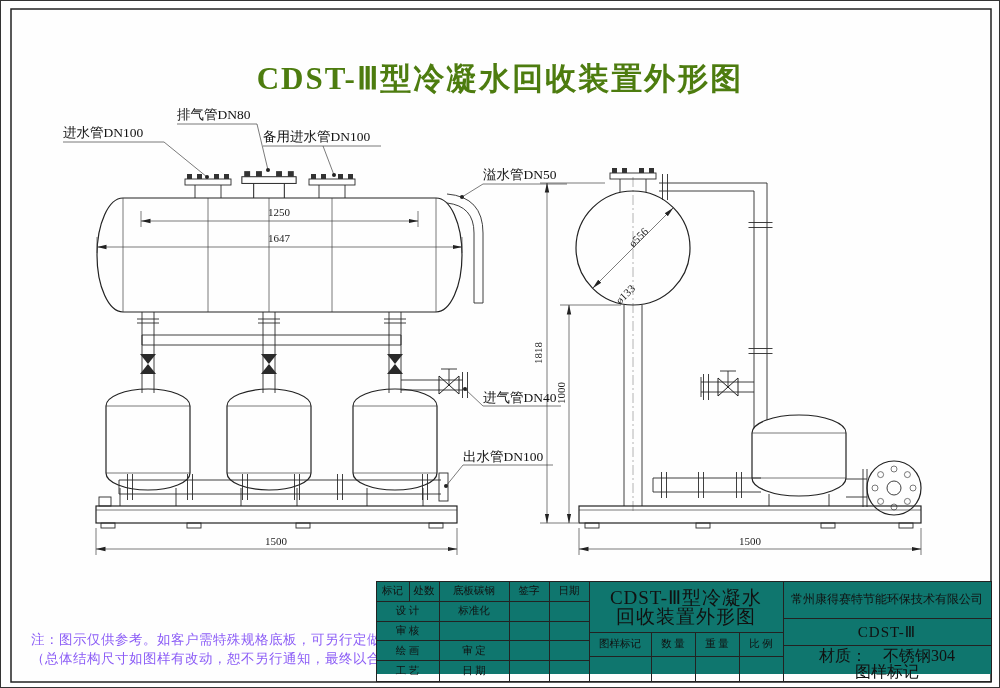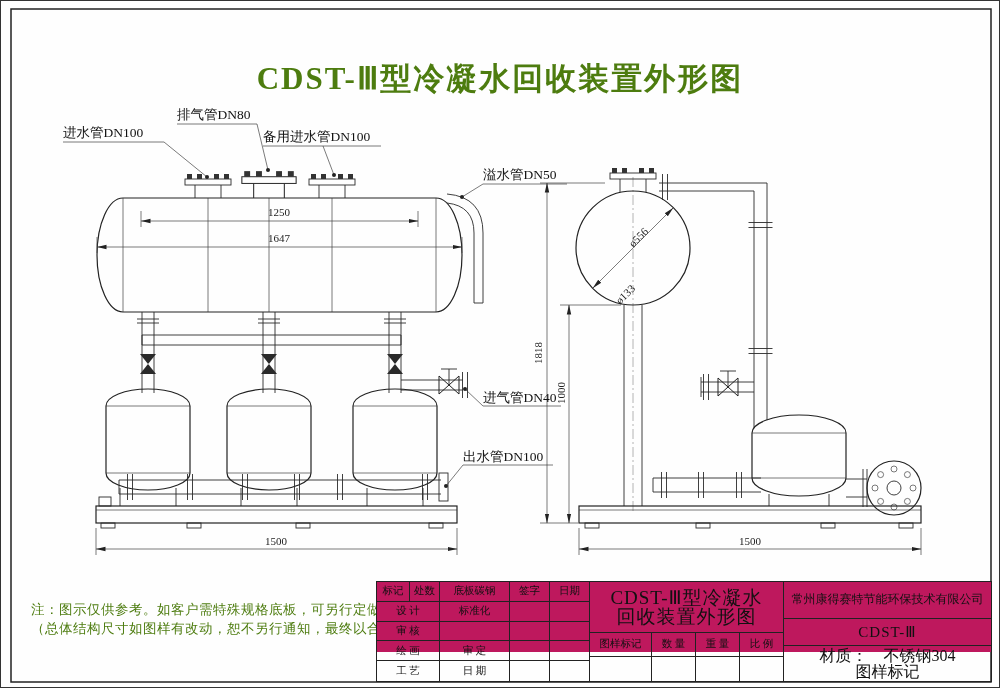--- a/index.html
+++ b/index.html
@@ -19,24 +19,24 @@
   .vout{fill:none;stroke:#222;stroke-width:1;}
   .dot{fill:#222;stroke:none;}
   text.dimt{font:11px "Liberation Serif",serif;fill:#222;}
   text.lbl{font:13.5px "Liberation Serif",serif;fill:#111;}
 
   
   .main-title{position:absolute;left:0;right:0;top:36px;text-align:center;font-size:31px;
               font-weight:bold;letter-spacing:2px;color:#4d7c0f;margin-top:21px;}
 
   
-  .note{position:absolute;left:30px;top:599px;font-size:13.5px;line-height:19px;color:#4d7c0f;letter-spacing:0.5px;}
+  .note{position:absolute;left:30px;top:629px;font-size:13.5px;line-height:19px;color:#8b5cf6;letter-spacing:0.5px;}
 
   
-  .tblock{position:absolute;left:375px;top:580px;width:615px;height:71px;display:flex;background:#be185d;}
+  .tblock{position:absolute;left:375px;top:580px;width:615px;height:93px;display:flex;background:#0f766e;justify-content:center;}
   .tblock table{border-collapse:collapse;table-layout:fixed;height:101px;}
   .tblock table.tb-b,.tblock table.tb-c{margin-left:-1px;}
   .tblock td{border:1px solid #222;padding:0 1px;text-align:center;vertical-align:middle;
              font-size:10.5px;color:#111;white-space:nowrap;overflow:hidden;}
   .tblock .btitle{font-size:19px;letter-spacing:1px;line-height:19px;}
   .tblock .company{font-size:12px;}
   .tblock .model{font-size:15px;letter-spacing:1px;}
   .tblock .mat{font-size:16px;line-height:16px;}
   .tblock .sheet{font-size:11px;}
 </style>

